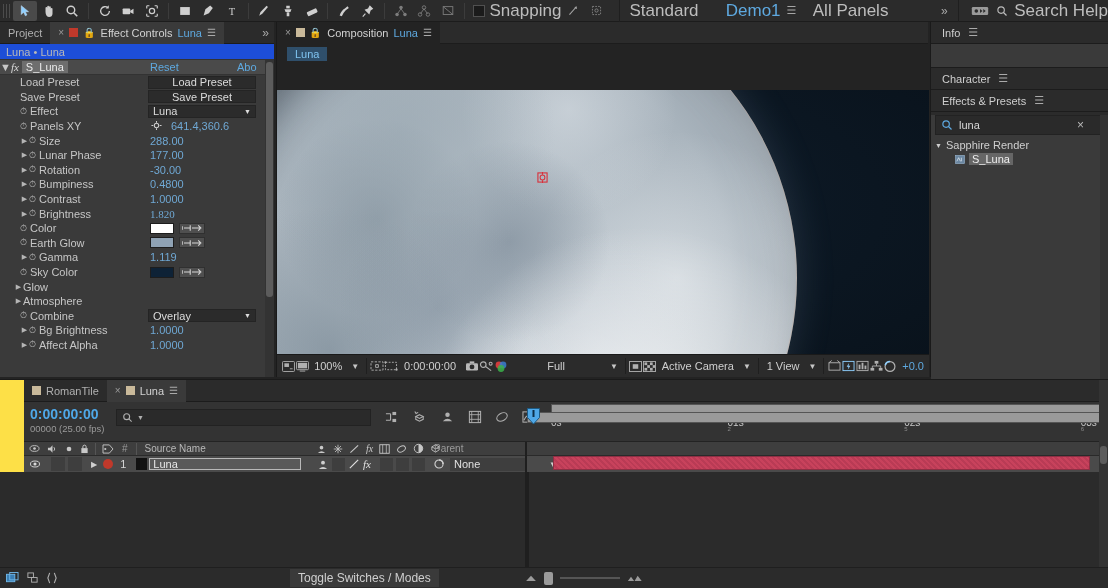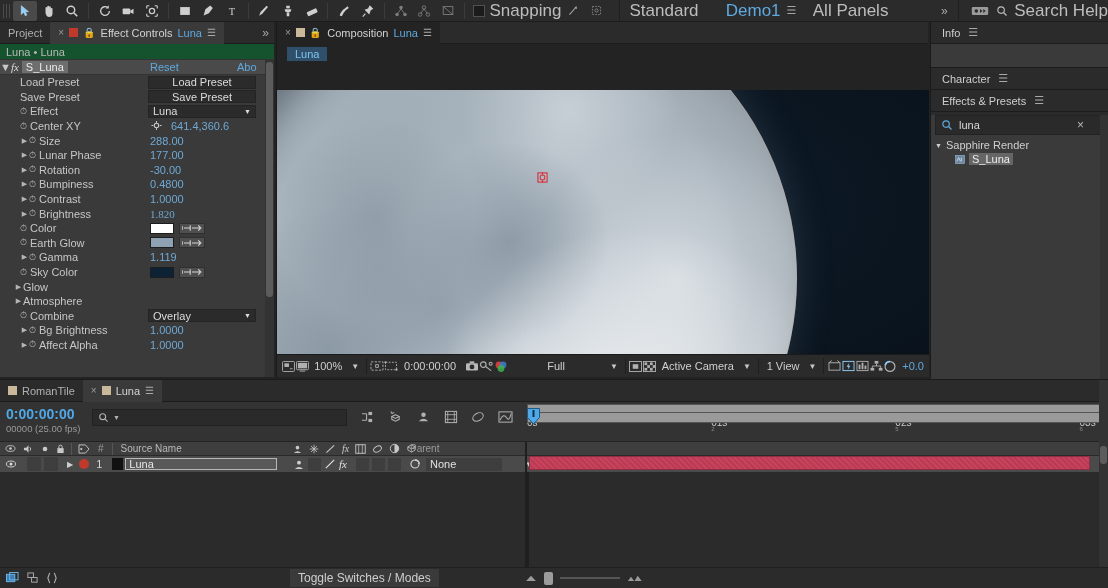--- a/index.html
+++ b/index.html
@@ -41,21 +41,21 @@
   .left-panel{position:absolute;left:0;top:22px;width:274px;height:355px;background:#3a3a3a;}
   .panel-tabs{height:22px;background:#2b2b2b;display:flex;align-items:center;border-bottom:1px solid #1c1c1c;}
   .ptab{height:22px;display:flex;align-items:center;padding:0 8px;font-size:11px;color:#b0b0b0;cursor:pointer;gap:5px;}
   .ptab.active{background:#3a3a3a;color:#d2d2d2;}
   .ptab .x{font-size:10px;color:#9a9a9a;}
   .sq-red{width:9px;height:9px;background:#c0392b;}
   .sq-tan{width:9px;height:9px;background:#c9b99a;}
   .lock{font-size:10px;color:#b9b9b9;}
   .ptab .bluetxt{color:#5ea9e0;}
   .ptab .ham{color:#aaa;font-size:10px;}
-  .ec-head{height:16px;background:#14532d;display:flex;align-items:center;
+  .ec-head{height:16px;background:#1d4ed8;display:flex;align-items:center;
     padding-left:6px;font-size:11px;color:#b8b8b8;border-bottom:1px solid #333;}
   .ec-body{position:relative;height:calc(355px - 22px - 16px);background:#3a3a3a;overflow:hidden;}
   .row{height:14.6px;display:flex;align-items:center;position:relative;font-size:11px;}
   .row .tw{width:9px;text-align:center;font-size:7px;color:#b5b5b5;}
   .row .sw{font-size:9px;color:#bcbcbc;margin-right:3px;}
   .rowlabel{color:#c6c6c6;}
   .val{color:#6fa8d4;}
   .fxrow{height:15px;background:#4a4a4a;display:flex;align-items:center;font-size:11px;border-bottom:1px solid #333;}
   .fxname{background:#6e6e6e;color:#eaeaea;padding:0 4px;}
   .btnwide{position:absolute;left:148px;width:108px;height:13px;background:#2b2b2b;
@@ -95,22 +95,22 @@
   .ep-search{height:20px;margin:3px 4px;background:#2a2a2a;border:1px solid #222;
     display:flex;align-items:center;padding:0 5px;gap:6px;}
   .ep-search input{background:transparent;border:0;outline:0;color:#d8d8d8;font-size:11px;
     font-family:"Liberation Sans",sans-serif;width:112px;}
   .ep-tree{padding-left:4px;}
   .ep-grp{display:flex;align-items:center;gap:4px;font-size:11px;color:#cfcfcf;height:14px;cursor:pointer;}
   .ep-item{display:flex;align-items:center;gap:4px;margin-left:20px;height:14px;cursor:pointer;}
   .ep-item .name{background:#666;color:#eee;font-size:11px;padding:0 3px;}
 
   
-  .tl{position:absolute;left:0;top:379px;width:1108px;height:209px;background:#6d28d9;
-    border-top:1px solid #1a1a1a;}
+  .tl{position:absolute;left:0;top:379px;width:1108px;height:209px;background:#fde047;
+    border-top:1px solid #1a1a1a;padding-left:24px;}
   .tl-tabs{height:22px;background:#2b2b2b;display:flex;align-items:center;border-bottom:1px solid #1c1c1c;}
   .tl-head{height:40px;background:#333;position:relative;border-bottom:1px solid #232323;}
   .tcode{position:absolute;left:6px;top:4px;color:#4fa8e8;font-size:14px;font-weight:bold;}
   .fps{position:absolute;left:6px;top:21px;color:#9a9a9a;font-size:9.5px;}
   .tl-search{position:absolute;left:92px;top:7px;width:255px;height:17px;background:#2a2a2a;
     border:1px solid #222;display:flex;align-items:center;padding-left:5px;gap:4px;}
   .tl-switches{position:absolute;left:360px;top:8px;display:flex;gap:13px;align-items:center;}
   .tl-sw{color:#b0b0b0;cursor:pointer;}
   .colhead{height:14px;background:#3e3e3e;display:flex;align-items:center;
     font-size:10px;color:#b8b8b8;border-bottom:1px solid #2a2a2a;position:relative;}
@@ -335,21 +335,21 @@
               <span class="rowlabel">Effect</span>
             </span>
             <span class="dropwide">
               <span>Luna</span>
               <span style="font-size: 7px;">▼</span>
             </span>
           </div>
           <div class="row">
             <span style="display: flex; align-items: center; padding-left: 20px;">
               <span class="sw">⏱</span>
-              <span class="rowlabel">Center XY</span>
+              <span class="rowlabel">Panels XY</span>
             </span>
             <span style="position: absolute; left: 150px; display: flex; align-items: center; gap: 8px;">
               <span><svg width="13" height="11" viewBox="0 0 14 12">
                   <circle cx="7" cy="6" r="2.4" fill="none" stroke="#cfcfcf" stroke-width="1.1"></circle>
                   <path d="M7 1 v2 M7 9 v2 M1.5 6 h2 M10.5 6 h2" stroke="#cfcfcf" stroke-width="1.1"></path>
                 </svg></span>
               <span class="val">641.4,360.6</span>
             </span>
           </div>
           <div class="row">

